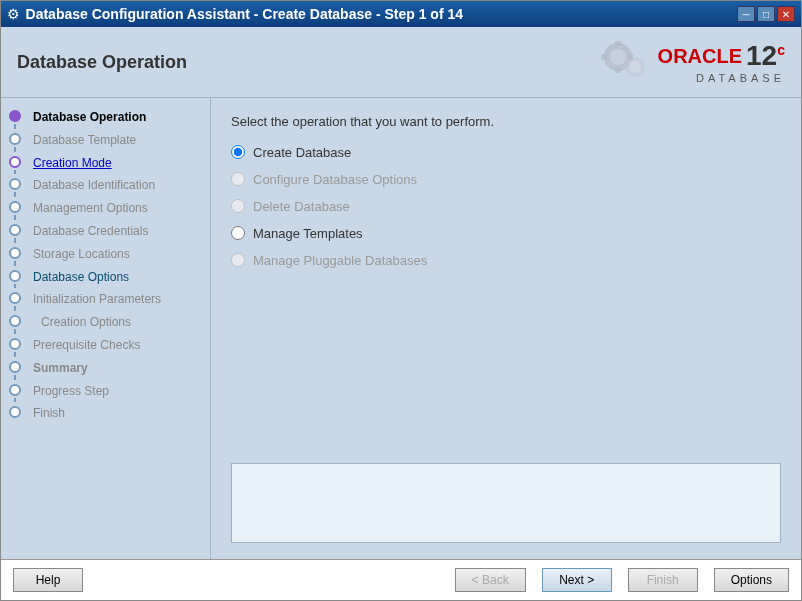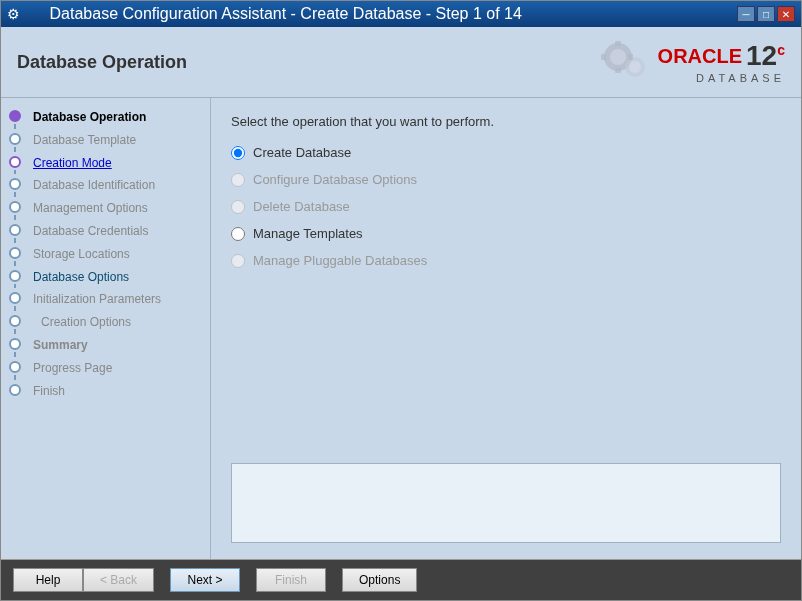--- a/index.html
+++ b/index.html
@@ -27,23 +27,22 @@
       justify-content: space-between;
       padding: 4px 6px;
       height: 26px;
     }
     .title-bar-left {
       display: flex;
       align-items: center;
       gap: 6px;
     }
     .title-bar-text {
-      font-size: 16px;
-      font-weight: normal;
-      margin-left: 24px;
+      font-size: 14px;
+      font-weight: bold;
     }
     .title-bar-buttons {
       display: flex;
       gap: 2px;
     }
     .title-btn {
       width: 18px;
       height: 16px;
       background: #5a8ab8;
       border: 1px solid #336;
@@ -120,21 +119,21 @@
       font-size: 13px;
       color: #333;
     }
     .radio-group {
       display: flex;
       flex-direction: column;
       gap: 12px;
     }
     .radio-item {
       display: flex;
-      align-items: flex-end;
+      align-items: flex-start;
       gap: 8px;
     }
     .radio-item input[type="radio"] {
       width: 14px;
       height: 14px;
       cursor: pointer;
     }
     .radio-item label {
       font-size: 13px;
       color: #333;
@@ -147,25 +146,26 @@
       cursor: default;
     }
     .info-box {
       margin-top: auto;
       border: 1px solid #a0b0c0;
       background: #e8f0f8;
       min-height: 80px;
       padding: 6px;
     }
     .footer {
-      background: #404040;
+      background: #ffffff;
       border-top: 1px solid #a09890;
       padding: 8px 12px;
       display: flex;
       align-items: center;
+      justify-content: space-between;
     }
     .footer-left { display: flex; gap: 8px; }
     .footer-right { display: flex; gap: 16px; }
     .btn {
       padding: 4px 16px;
       font-size: 12px;
       border: 1px solid #888;
       background: linear-gradient(to bottom, #f0f0f0, #d8d8d8);
       cursor: pointer;
       min-width: 70px;
@@ -335,28 +335,35 @@
           <div class="step-dot"></div>
           <div class="step-line"></div>
         </div>
         <div class="step-label" style="color:#888;margin-left:8px;">Creation Options</div>
       </div>
       <div class="step-row">
         <div class="step-indicator">
           <div class="step-dot"></div>
           <div class="step-line"></div>
         </div>
+        <div class="step-label" style="color:#888;">Prerequisite Checks</div>
+      </div>
+      <div class="step-row">
+        <div class="step-indicator">
+          <div class="step-dot"></div>
+          <div class="step-line"></div>
+        </div>
         <div class="step-label" style="color:#888;font-weight:bold;">Summary</div>
       </div>
       <div class="step-row">
         <div class="step-indicator">
           <div class="step-dot"></div>
           <div class="step-line"></div>
         </div>
-        <div class="step-label" style="color:#888;">Progress Page</div>
+        <div class="step-label" style="color:#888;">Progress Step</div>
       </div>
       <div class="step-row">
         <div class="step-indicator">
           <div class="step-dot"></div>
         </div>
         <div class="step-label" style="color:#888;">Finish</div>
       </div>
     </div>
 
     <div class="content-area">

